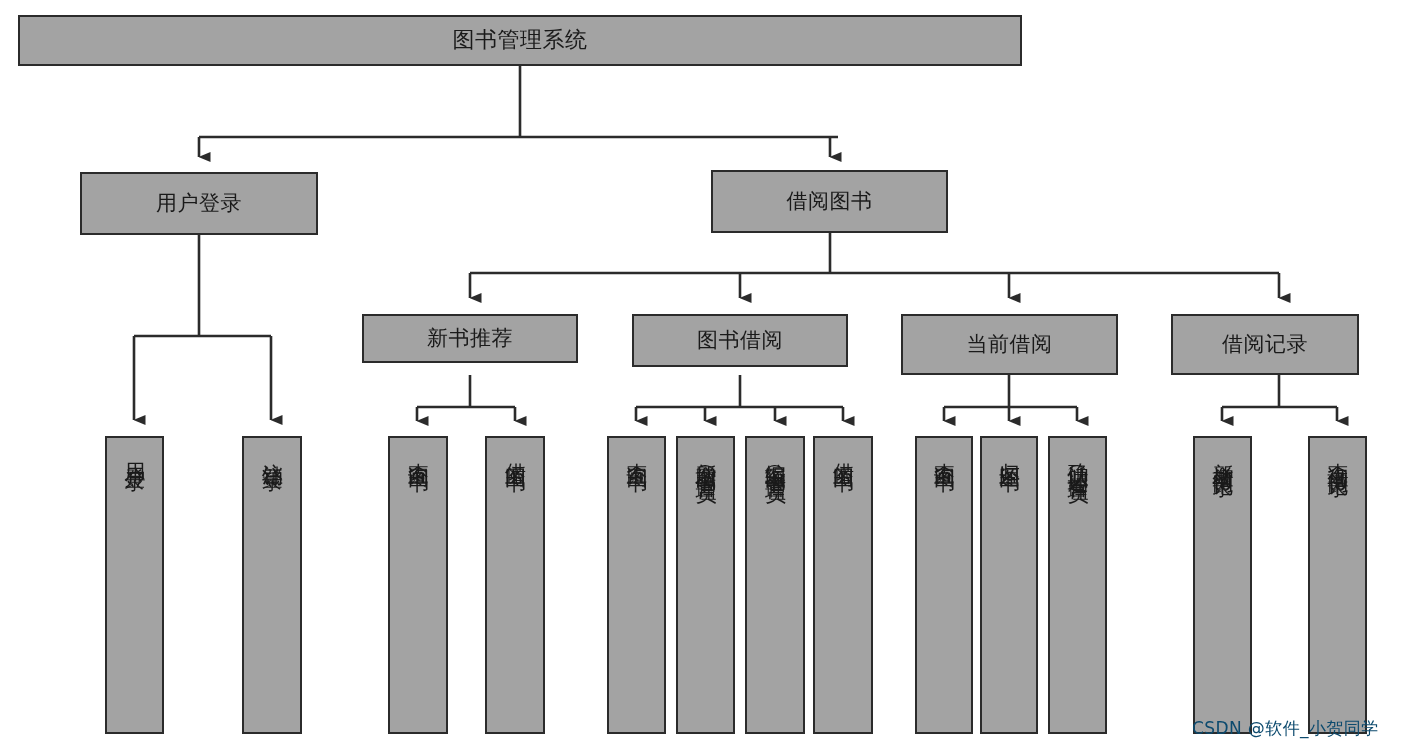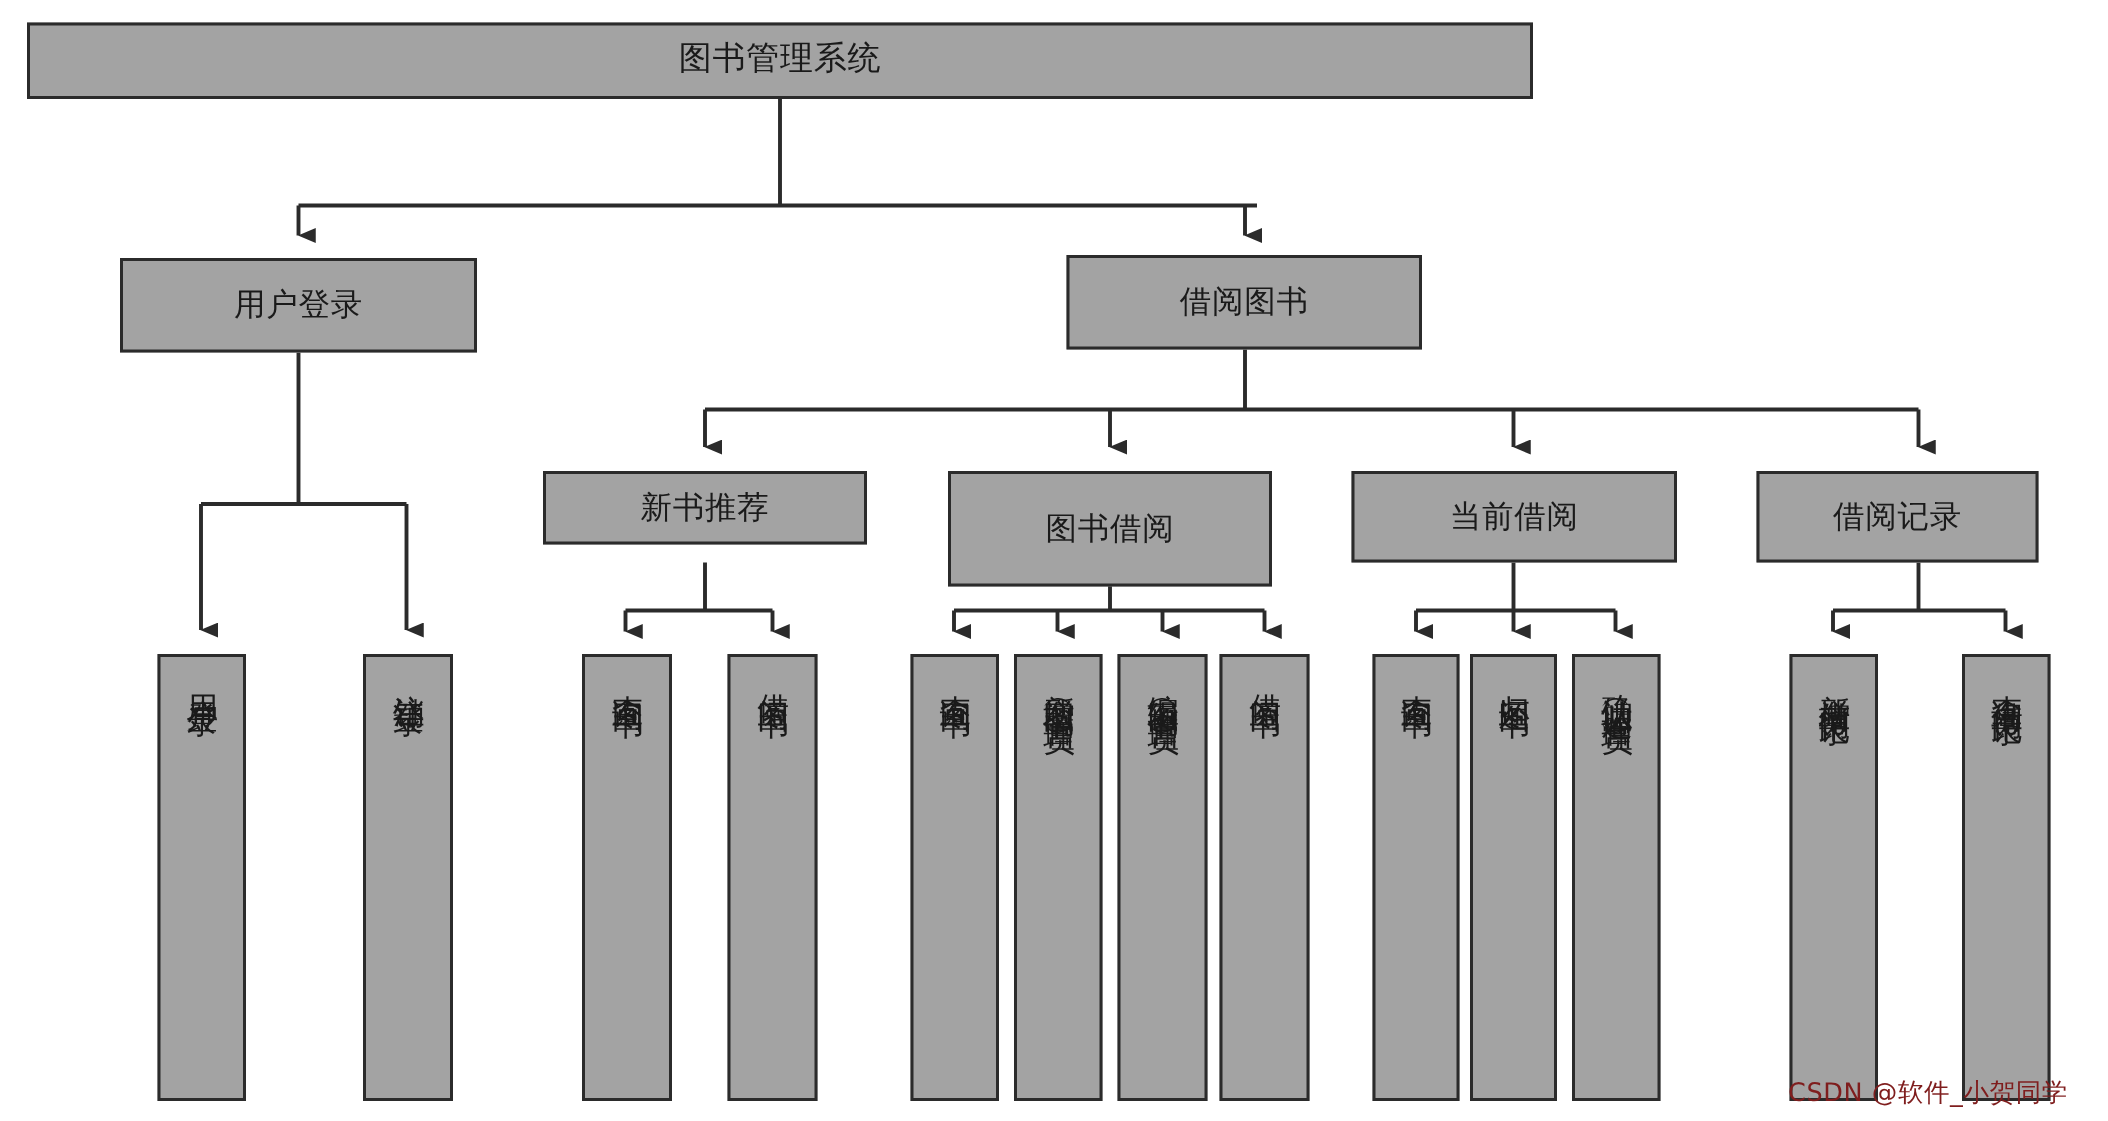--- a/index.html
+++ b/index.html
@@ -61,21 +61,21 @@
     writing-mode: vertical-rl;
     text-orientation: upright;
     font-size: 21px;
     letter-spacing: 3px;
     line-height: 1;
     white-space: nowrap;
   }
   .watermark {
     position: absolute;
     font-size: 17px;
-    color: #7f1d1d;
+    color: #0c4a6e;
     white-space: nowrap;
     z-index: 5;
     letter-spacing: 0.4px;
   }
 </style>
 </head>
 <body>
 
 <div id="canvas">
 
@@ -139,21 +139,21 @@
   </div>
 
   <div class="node horiz" style="left:711px; top:170px; width:237px; height:63px;">
     <span class="label">借阅图书</span>
   </div>
 
   <div class="node horiz" style="left:362px; top:314px; width:216px; height:49px;">
     <span class="label">新书推荐</span>
   </div>
 
-  <div class="node horiz" style="left:632px; top:314px; width:216px; height:77px;align-items:center;">
+  <div class="node horiz" style="left:632px; top:314px; width:216px; height:53px;align-items:center;">
     <span class="label">图书借阅</span>
   </div>
 
   <div class="node horiz" style="left:901px; top:314px; width:217px; height:61px;">
     <span class="label">当前借阅</span>
   </div>
 
   <div class="node horiz" style="left:1171px; top:314px; width:188px; height:61px;">
     <span class="label">借阅记录</span>
   </div>

